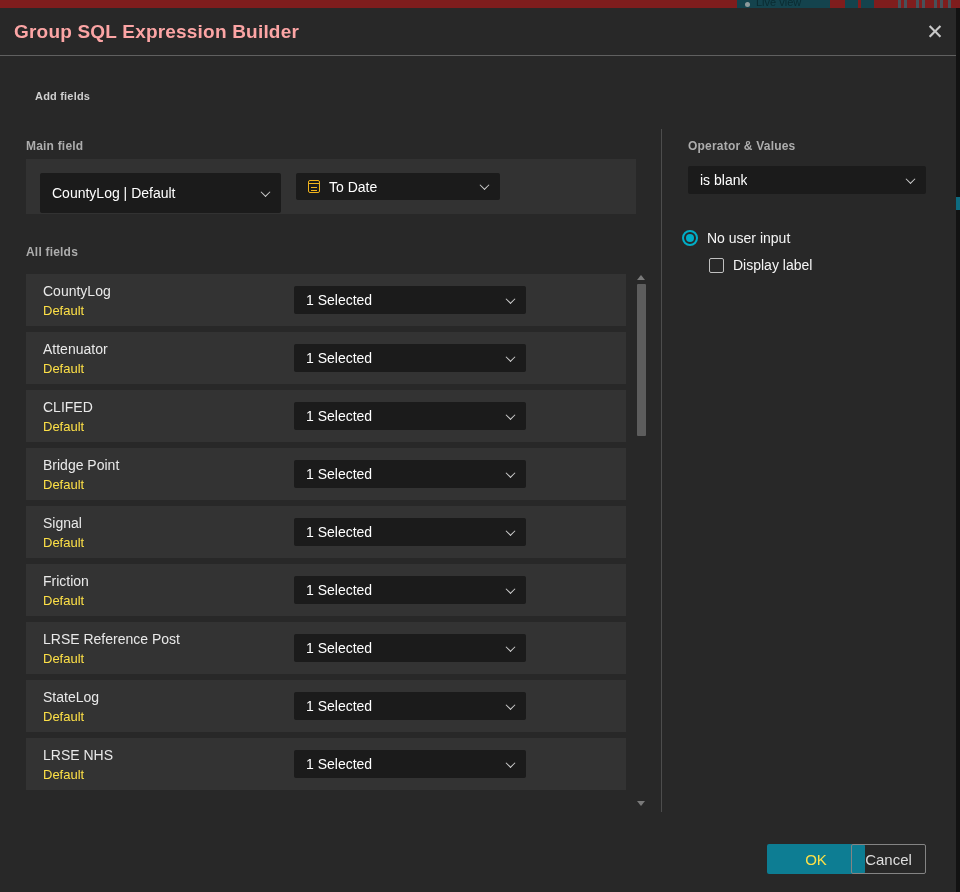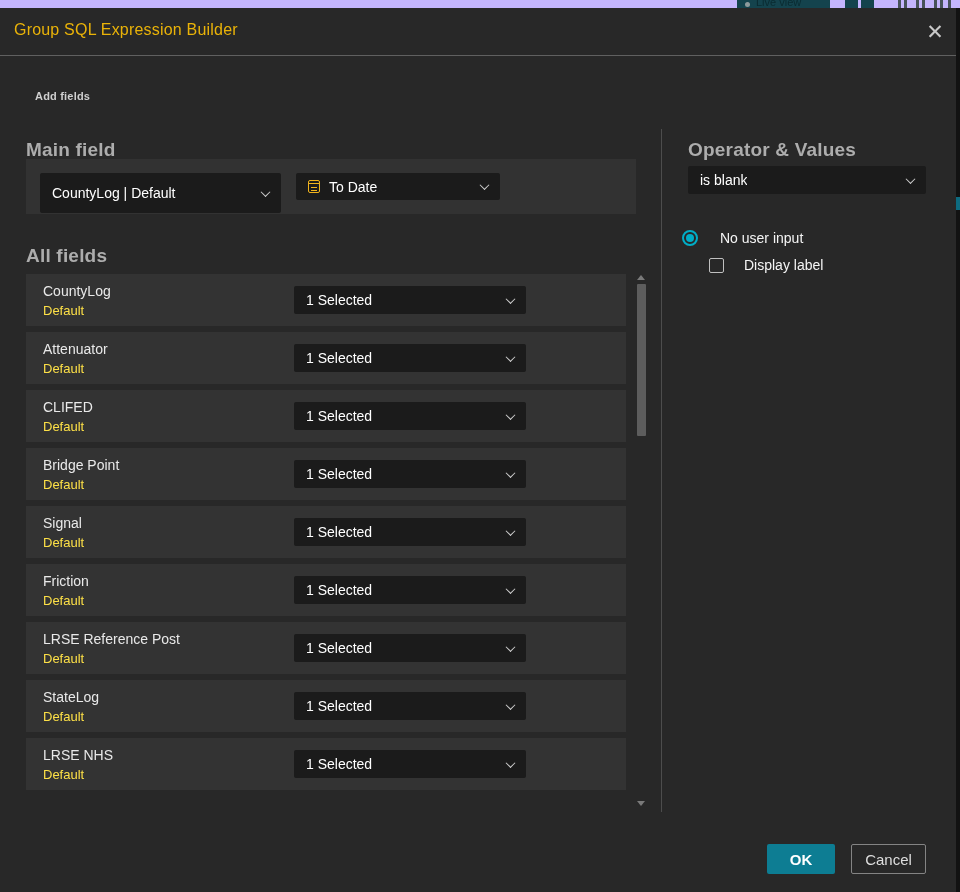--- a/index.html
+++ b/index.html
@@ -1,38 +1,38 @@
 <!DOCTYPE html>
 <html><head>
 <meta charset="utf-8">
 <style>
   * { margin:0; padding:0; box-sizing:border-box; }
   body { font-family:"Liberation Sans", sans-serif; background:#101416; }
   .screen { position:relative; width:960px; height:892px; overflow:hidden; background:#171c1e; }
 
   
-  .top-strip { position:absolute; left:0; top:0; width:960px; height:8px; background:#c4b5fd; }
+  .top-strip { position:absolute; left:0; top:0; width:960px; height:8px; background:#7f1d1d; }
   .live-pill { position:absolute; left:737px; top:0; width:93px; height:8px; background:#14434d; overflow:hidden; }
   .live-dot  { position:absolute; left:8px; top:2px; width:5px; height:5px; border-radius:50%; background:#8e9a9c; }
   .live-label{ position:absolute; left:19px; top:-4px; font-size:11px; color:#0a2b31; white-space:nowrap; }
   .tblock { position:absolute; top:0; width:13px; height:8px; background:#14434d; }
   .tbar   { position:absolute; top:0; width:3px;  height:8px; background:#47525a; }
 
   
   .sliver      { position:absolute; left:956px; top:8px; width:4px; height:884px; background:#121212; }
   .sliver-teal { position:absolute; left:956px; top:197px; width:4px; height:13px; background:#0d6b80; }
 
   
   .dialog { position:absolute; left:0; top:8px; width:956px; height:884px; background:#282828; }
   .dialog-header { position:absolute; left:0; top:0; width:956px; height:48px; border-bottom:1px solid #606060; }
-  .dialog-title  { position:absolute; left:14px; top:13px; font-size:16px; font-weight:400; color:#eab308; letter-spacing:.2px; }
+  .dialog-title  { position:absolute; left:14px; top:13px; font-size:19px; font-weight:700; color:#fca5a5; letter-spacing:.2px; }
   .close-btn { position:absolute; left:918px; top:7px; width:34px; height:34px; cursor:pointer;
                display:flex; align-items:center; justify-content:center; font-size:21px; font-weight:300; color:#c9c9c9; }
 
-  .lbl    { position:absolute; font-size:19px; font-weight:bold; color:#adadad; letter-spacing:.2px; }
+  .lbl    { position:absolute; font-size:12px; font-weight:bold; color:#adadad; letter-spacing:.2px; }
   .h-add  { position:absolute; left:35px; top:82px; font-size:11px; font-weight:bold; color:#cfcfcf; letter-spacing:.2px; }
 
   
   .dropdown { position:absolute; display:flex; align-items:center; background:#1b1b1b; color:#fff;
               font-size:14px; padding:0 12px; border-radius:2px; cursor:pointer; }
   .dropdown .dd-text { white-space:nowrap; overflow:hidden; }
   .chev { margin-left:auto; width:7px; height:7px; border-right:1.5px solid #cfcfcf; border-bottom:1.5px solid #cfcfcf;
           transform:rotate(45deg) translate(-1px,-1px); flex:none; }
 
   
@@ -55,31 +55,31 @@
   .sb-up, .sb-down { position:absolute; left:2px; width:0; height:0; border-left:4.5px solid transparent; border-right:4.5px solid transparent; cursor:pointer; }
   .sb-up   { top:3px;  border-bottom:5px solid #7a7a7a; }
   .sb-down { bottom:12px; border-top:5px solid #7a7a7a; }
   .sb-thumb { position:absolute; left:2px; top:12px; width:9px; height:152px; background:#5d5d5d; border-radius:1px; cursor:grab; }
 
   
   .v-divider { position:absolute; left:661px; top:121px; width:1px; height:683px; background:#4d4d4d; }
 
   
   .dd-operator { left:688px; top:158px; width:238px; height:28px;gap:44px; }
-  .radio-row { position:absolute; left:682px; top:222px; display:flex; align-items:center; gap:22px; cursor:pointer; }
+  .radio-row { position:absolute; left:682px; top:222px; display:flex; align-items:center; gap:9px; cursor:pointer; }
   .radio-outer { width:16px; height:16px; border-radius:50%; border:2px solid #00aec7; display:flex; align-items:center; justify-content:center; flex:none; }
   .radio-dot { width:8px; height:8px; border-radius:50%; background:#00aec7; }
-  .check-row { position:absolute; left:709px; top:249px; display:flex; align-items:center; gap:20px; cursor:pointer; }
+  .check-row { position:absolute; left:709px; top:249px; display:flex; align-items:center; gap:9px; cursor:pointer; }
   .checkbox { width:15px; height:15px; border:1.5px solid #c0c0c0; border-radius:2px; background:transparent; flex:none; }
   .opt-label { font-size:14px; color:#f5f5f5; }
 
   
   .btn { position:absolute; top:836px; height:30px; display:flex; align-items:center; justify-content:center;
          font-size:15px; border-radius:2px; cursor:pointer; }
-  .btn-ok     { left:767px; width:68px; background:#0d7d93; color:#ffffff; font-weight:700; }
+  .btn-ok     { left:767px; width:98px; background:#0d7d93; color:#fde047; font-weight:400; }
   .btn-cancel { left:851px; width:75px; background:transparent; border:1px solid #848484; color:#dedede; }
 </style>
 </head>
 <body>
 
 <div class="screen">
 
   <div class="top-strip">
     <div class="live-pill">
       <span class="live-dot"></span>

